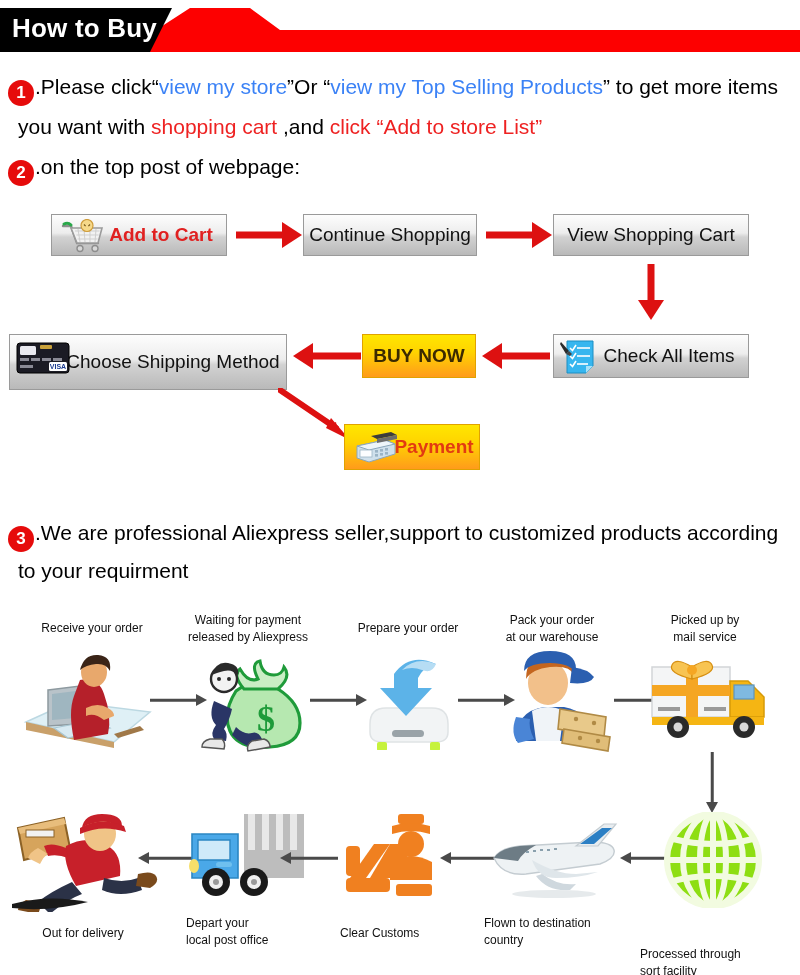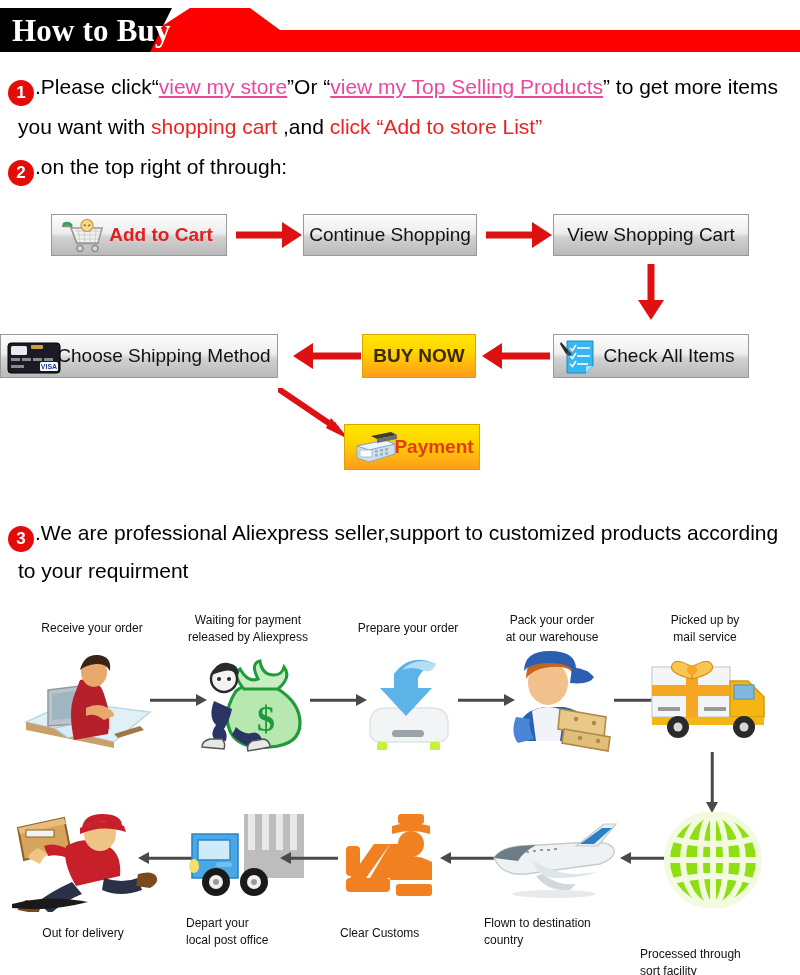--- a/index.html
+++ b/index.html
@@ -19,33 +19,33 @@
     background:#fd0000;
     clip-path: polygon(122px 44px, 190px 0px, 250px 0px, 280px 22px, 800px 22px, 800px 44px);
   }
   .banner-black {
     position:absolute; left:0; top:8px; width:200px; height:44px;
     background:#000000;
     clip-path: polygon(0 0, 172px 0, 150px 44px, 0 44px);
   }
   .banner-title {
     position:absolute; left:12px; top:13px;
-    color:#ffffff; font-size:31px; font-weight:bold;
+    color:#ffffff; font-size:26px; font-weight:bold;
     letter-spacing:.2px; white-space:nowrap;
-    font-family:Liberation Serif, serif;
+    font-family:Liberation Sans, sans-serif;
   }
 
   
   .step { position:absolute; font-size:21px; color:#000; line-height:38px; white-space:nowrap; }
   .num {
     display:inline-block; width:26px; height:26px; border-radius:50%;
     background:#e60b0b; color:#fff; font-size:17px; font-weight:bold;
     text-align:center; line-height:26px; vertical-align:-4px; margin-right:1px;
   }
-  .blue { color:#ec4899;text-decoration:underline; }
+  .blue { color:#3b82f6; }
   .red  { color:#ee2222; }
 
   
   .btn {
     position:absolute;
     background:linear-gradient(to bottom,#fdfdfd 0%,#ededed 45%,#d2d2d2 55%,#b9b9b9 100%);
     border:1px solid #9a9a9a;
     display:flex; align-items:center; justify-content:center;
     font-size:19px; color:#111; white-space:nowrap;
   }
@@ -94,21 +94,21 @@
 
 <div class="step" style="left:8px; top:68px;">
   <span class="num">1</span><span>.Please click</span><span>“</span><span class="blue">view my store</span><span>”</span><span>Or </span><span>“</span><span class="blue">view my Top Selling Products</span><span>”</span><span> to get more items</span>
 </div>
 
 <div class="step" style="left:18px; top:108px;">
   <span>you want with </span><span class="red">shopping cart</span><span> ,and </span><span class="red">click “Add to store List”</span>
 </div>
 
 <div class="step" style="left:8px; top:148px;">
-  <span class="num">2</span><span>.on the top right of through:</span>
+  <span class="num">2</span><span>.on the top post of webpage:</span>
 </div>
 
 <div class="btn redtext" style="left:51px; top:214px; width:176px; height:42px;">
   <span class="ico" style="left:6px; top:4px; width:48px; height:34px;">
     <svg width="48" height="34" viewBox="0 0 48 34">
       <path d="M5 7 L13 7 L19 24 L40 24" stroke="#8d8d8d" stroke-width="2.4" fill="none" stroke-linecap="round"></path>
       <path d="M13 9 L44 9 L40 24 L19 24 Z" fill="#f2f2f2" stroke="#9b9b9b" stroke-width="1.6"></path>
       <g stroke="#cfcfcf" stroke-width="1">
         <line x1="17" y1="12" x2="41.5" y2="12"></line>
           <line x1="18.4" y1="16" x2="40.6" y2="16"></line>
@@ -144,21 +144,21 @@
 
 <div class="btn" style="left:553px; top:214px; width:196px; height:42px;">
   <span class="lbl">View Shopping Cart</span>
 </div>
 
 <div class="arrow-down" style="left:651px; top:264px; height:56px;">
   <span class="shaft" style="height:38px;"></span>
   <span class="head" style="top:36px;"></span>
 </div>
 
-<div class="btn" style="left:0; top:334px; width:278px; height:44px;">
+<div class="btn" style="left:9px; top:334px; width:278px; height:56px;">
   <span class="ico" style="left:6px; top:6px; width:54px; height:33px;">
     <svg width="54" height="33" viewBox="0 0 54 33">
       <rect x="1" y="2" width="52" height="30" rx="3" fill="#1b1b24" stroke="#000" stroke-width="1"></rect>
       <rect x="4" y="5" width="16" height="9" rx="1.5" fill="#e9e9ef"></rect>
       <rect x="24" y="4" width="12" height="4" rx="1" fill="#c9a13a"></rect>
       <g fill="#8a8a95">
         <rect x="4" y="17" width="9" height="3"></rect>
           <rect x="15" y="17" width="9" height="3"></rect>
         <rect x="26" y="17" width="9" height="3"></rect>
           <rect x="37" y="17" width="9" height="3"></rect>

